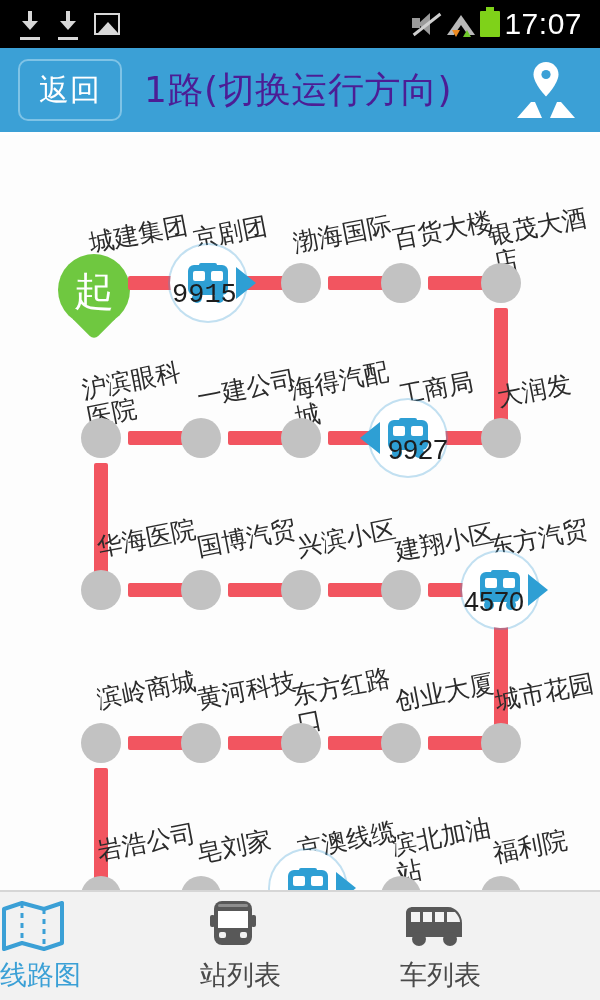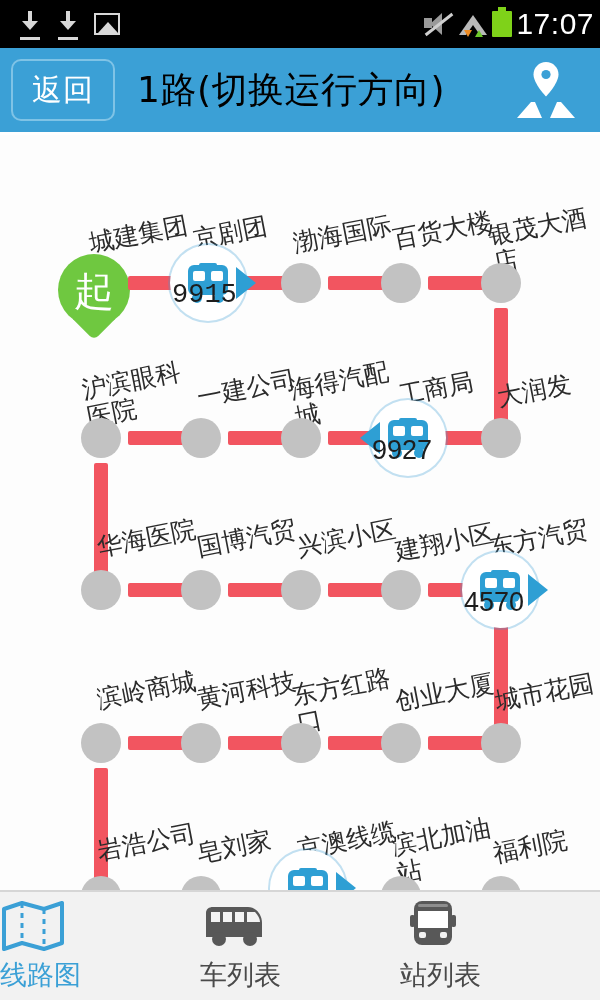--- a/index.html
+++ b/index.html
@@ -10,21 +10,21 @@
     overflow: hidden;
   }
   #app { position: relative; width: 600px; height: 1000px; background: #fdfdfd; }
 
   
   .statusbar {
     position: absolute; top: 0; left: 0; width: 600px; height: 48px;
     background: #000; display: flex; align-items: center;
   }
   .sb-left { display: flex; align-items: center; gap: 14px; padding-left: 18px; }
-  .sb-right { margin-left: auto; display: flex; align-items: center; gap: 4px; padding-right: 6px; }
+  .sb-right { margin-left: auto; display: flex; align-items: center; gap: 4px; padding-right: 18px; }
   .sb-clock { color: #fff; font-size: 30px; letter-spacing: 0.5px; font-family: "Liberation Sans", sans-serif; }
   .icon-dl { width: 24px; height: 26px; position: relative; }
   .icon-dl::before {
     content: ""; position: absolute; left: 10px; top: 0; width: 4px; height: 13px; background: #d8d8d8;
   }
   .icon-dl::after {
     content: ""; position: absolute; left: 4px; top: 10px; width: 0; height: 0;
     border-left: 8px solid transparent; border-right: 8px solid transparent; border-top: 9px solid #d8d8d8;
   }
   .icon-dl i {
@@ -73,27 +73,27 @@
     content: ""; position: absolute; left: 6px; top: -4px; width: 8px; height: 4px; background: #7fd219;
   }
 
   
   .header {
     position: absolute; top: 48px; left: 0; width: 600px; height: 87px;
     background: #3ba0d6; display: flex; align-items: center;
     border-bottom: 3px solid #ffffff;
   }
   .back-btn {
-    margin-left: 11px; width: 104px; height: 62px;
+    margin-left: 18px; width: 104px; height: 62px;
     border: 2px solid #7fc3e6; border-radius: 10px;
     color: #ffffff; font-size: 30px; display: flex; align-items: center; justify-content: center;
     letter-spacing: 1px;
   }
   .title {
-    margin-left: 22px; color: #000000; font-size: 36px; letter-spacing: 0.5px;
+    margin-left: 22px; color: #4c1d95; font-size: 36px; letter-spacing: 0.5px;
   }
   .pin-btn { margin-left: auto; margin-right: 22px; width: 64px; height: 64px; position: relative; }
 
   
   .map {
     position: absolute; top: 138px; left: 0; width: 600px; height: 752px;
     background: #fdfdfd; overflow: hidden;
   }
   .seg {
     position: absolute; background: #f25560; border-radius: 2px;
@@ -267,21 +267,21 @@
         <svg viewBox="0 0 56 56" width="56" height="56" aria-hidden="true">
           <rect x="8" y="10" width="40" height="30" rx="6" fill="#2e9fd4"></rect>
           <rect x="13" y="16" width="12" height="10" rx="2" fill="#ffffff"></rect>
           <rect x="31" y="16" width="12" height="10" rx="2" fill="#ffffff"></rect>
           <rect x="19" y="8" width="18" height="4" rx="2" fill="#2e9fd4"></rect>
           <circle cx="17" cy="43" r="5" fill="#2e9fd4"></circle>
           <circle cx="39" cy="43" r="5" fill="#2e9fd4"></circle>
         </svg>
       </div>
     </div>
-    <div class="bus-id" style="left:372px; top:297px;">9927</div>
+    <div class="bus-id" style="left:388px; top:297px;">9927</div>
 
     <div class="stop-label" style="left:100px; top:396px;">华海医院</div>
     <div class="stop-label" style="left:200px; top:396px;">国博汽贸</div>
     <div class="stop-label" style="left:300px; top:396px;">兴滨小区</div>
     <div class="stop-label" style="left:398px; top:400px;">建翔小区</div>
     <div class="stop-label" style="left:492px; top:396px;">东方汽贸</div>
 
     <div class="stop" style="left:81px; top:432px;"></div>
     <div class="seg" style="left:128px; top:445px; width:56px; height:14px;"></div>
     <div class="stop" style="left:181px; top:432px;"></div>
@@ -364,42 +364,42 @@
           <path d="M22 4 L22 44" stroke="#3ba0d6" stroke-width="3" stroke-dasharray="5 5"></path>
           <path d="M44 10 L44 50" stroke="#3ba0d6" stroke-width="3" stroke-dasharray="5 5"></path>
         </svg>
       </span>
       <span class="nav-label">线路图</span>
     </div>
 
     <div class="nav-item">
       <span class="nav-ico">
         <svg viewBox="0 0 66 52" width="66" height="52" aria-hidden="true">
+          <rect x="14" y="2" width="38" height="44" rx="8" fill="#585858"></rect>
+          <rect x="18" y="5" width="30" height="3" rx="1.5" fill="#8e8e8e"></rect>
+          <rect x="18" y="12" width="30" height="17" fill="#ffffff"></rect>
+          <rect x="19" y="33" width="7" height="6" rx="2" fill="#f2f2f2"></rect>
+          <rect x="40" y="33" width="7" height="6" rx="2" fill="#f2f2f2"></rect>
+          <rect x="10" y="16" width="5" height="12" rx="2" fill="#585858"></rect>
+          <rect x="51" y="16" width="5" height="12" rx="2" fill="#585858"></rect>
+        </svg>
+      </span>
+      <span class="nav-label">站列表</span>
+    </div>
+
+    <div class="nav-item">
+      <span class="nav-ico">
+        <svg viewBox="0 0 66 52" width="66" height="52" aria-hidden="true">
           <path d="M6 14 C6 10 9 8 13 8 L48 8 C56 8 62 16 62 24 L62 38 L6 38 Z" fill="#585858"></path>
           <rect x="11" y="13" width="9" height="10" fill="#f2f2f2"></rect>
           <rect x="23" y="13" width="9" height="10" fill="#f2f2f2"></rect>
           <rect x="35" y="13" width="9" height="10" fill="#f2f2f2"></rect>
           <path d="M47 13 L55 13 C58 16 60 20 60 23 L47 23 Z" fill="#f2f2f2"></path>
           <circle cx="19" cy="40" r="7" fill="#585858"></circle>
           <circle cx="50" cy="40" r="7" fill="#585858"></circle>
         </svg>
       </span>
       <span class="nav-label">车列表</span>
     </div>
 
-    <div class="nav-item">
-      <span class="nav-ico">
-        <svg viewBox="0 0 66 52" width="66" height="52" aria-hidden="true">
-          <rect x="14" y="2" width="38" height="44" rx="8" fill="#585858"></rect>
-          <rect x="18" y="5" width="30" height="3" rx="1.5" fill="#8e8e8e"></rect>
-          <rect x="18" y="12" width="30" height="17" fill="#ffffff"></rect>
-          <rect x="19" y="33" width="7" height="6" rx="2" fill="#f2f2f2"></rect>
-          <rect x="40" y="33" width="7" height="6" rx="2" fill="#f2f2f2"></rect>
-          <rect x="10" y="16" width="5" height="12" rx="2" fill="#585858"></rect>
-          <rect x="51" y="16" width="5" height="12" rx="2" fill="#585858"></rect>
-        </svg>
-      </span>
-      <span class="nav-label">站列表</span>
-    </div>
-
 
   </div>
 </div>
 
 </body></html>

